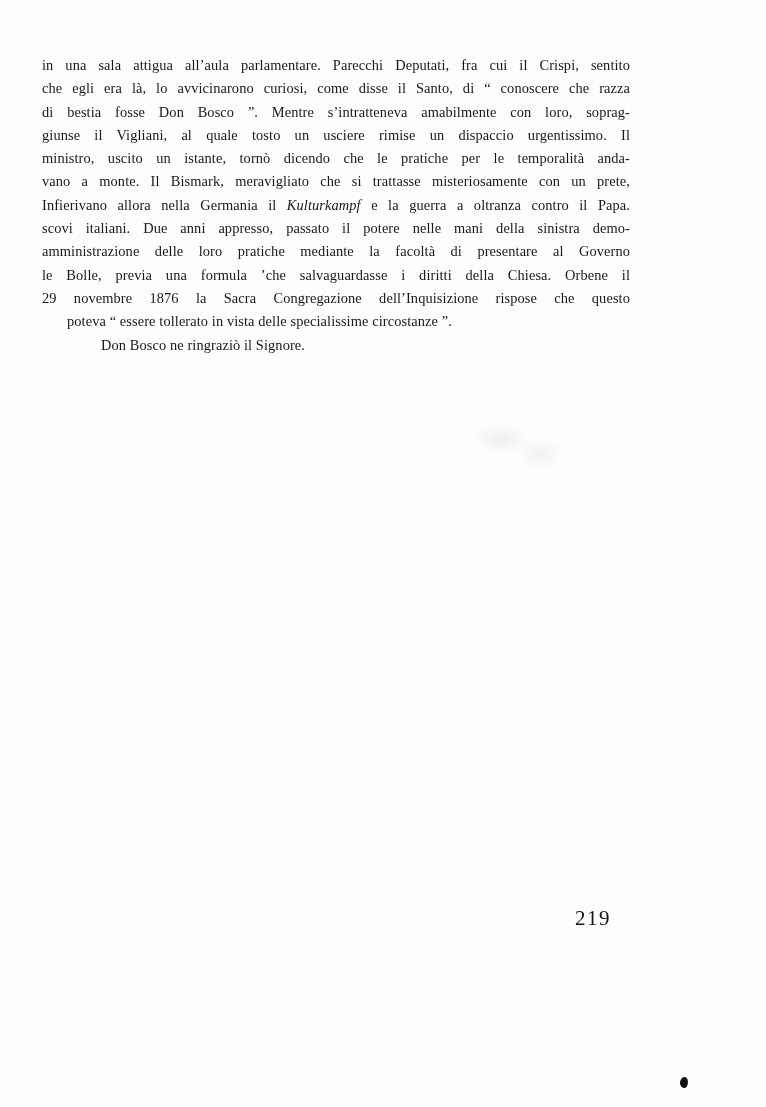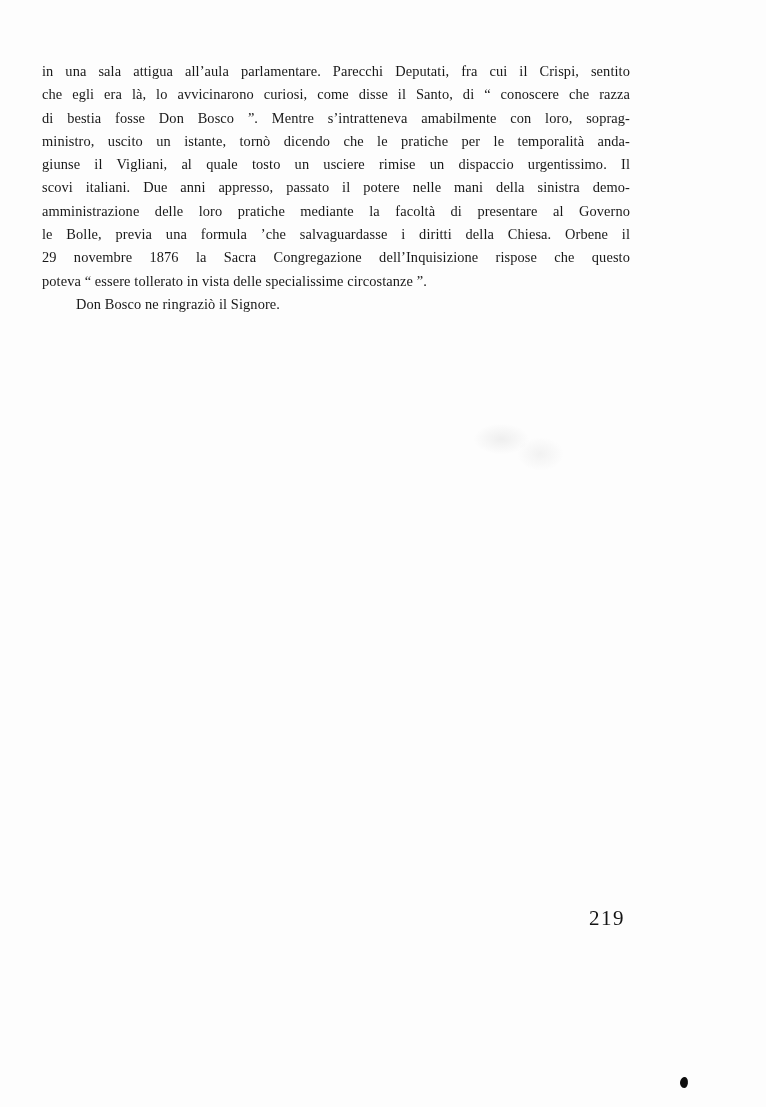--- a/index.html
+++ b/index.html
@@ -12,38 +12,38 @@
     font-family: "Liberation Serif", "DejaVu Serif", serif;
     color: #181818;
   }
   .page {
     position: absolute;
     inset: 0;
   }
   .text-block {
     position: absolute;
     left: 42px;
-    top: 60px;
+    top: 54px;
     width: 588px;
     font-size: 14.4px;
     line-height: 23.3px;
     letter-spacing: 0.1px;
   }
   .paragraph { margin: 0; }
   .line {
     text-align: justify;
     text-align-last: justify;
     white-space: normal;
   }
-  .line.para-end { text-align-last: left; }
+  .line.para-end { text-align-last: left; margin-left: 25px; }
   .line.indent { text-indent: 34px; }
   .italic { font-style: italic; }
   .page-number {
     position: absolute;
-    left: 589px;
+    left: 575px;
     top: 906px;
     font-size: 21px;
     letter-spacing: 1.5px;
     color: #141414;
   }
   .smudge {
     position: absolute;
     left: 452px;
     top: 418px;
     width: 130px;
@@ -68,22 +68,26 @@
 <body>
 
 <div class="page">
 
   <div class="text-block">
 
     <div class="paragraph">
       <div class="line">in una sala attigua all’aula parlamentare. Parecchi Deputati, fra cui il Crispi, sentito</div>
       <div class="line">che egli era là, lo avvicinarono curiosi, come disse il Santo, di “ conoscere che razza</div>
       <div class="line">di bestia fosse Don Bosco ”. Mentre s’intratteneva amabilmente con loro, soprag-</div>
+      <div class="line">giunse il Vigliani, al quale tosto un usciere rimise un dispaccio urgentissimo. Il</div>
       <div class="line">ministro, uscito un istante, tornò dicendo che le pratiche per le temporalità anda-</div>
-      <div class="line">giunse il Vigliani, al quale tosto un usciere rimise un dispaccio urgentissimo. Il</div>
+      <div class="line">vano a monte. Il Bismark, meravigliato che si trattasse misteriosamente con un prete,</div>
+      <div class="line">
+        <span>Infierivano allora nella Germania il </span><span class="italic">Kulturkampf</span><span> e la guerra a oltranza contro il Papa.</span>
+      </div>
     </div>
 
     <div class="paragraph">
       <div class="line">scovi italiani. Due anni appresso, passato il potere nelle mani della sinistra demo-</div>
       <div class="line">amministrazione delle loro pratiche mediante la facoltà di presentare al Governo</div>
       <div class="line">le Bolle, previa una formula ’che salvaguardasse i diritti della Chiesa. Orbene il</div>
       <div class="line">29 novembre 1876 la Sacra Congregazione dell’Inquisizione rispose che questo</div>
       <div class="line para-end">poteva “ essere tollerato in vista delle specialissime circostanze ”.</div>
     </div>
 

